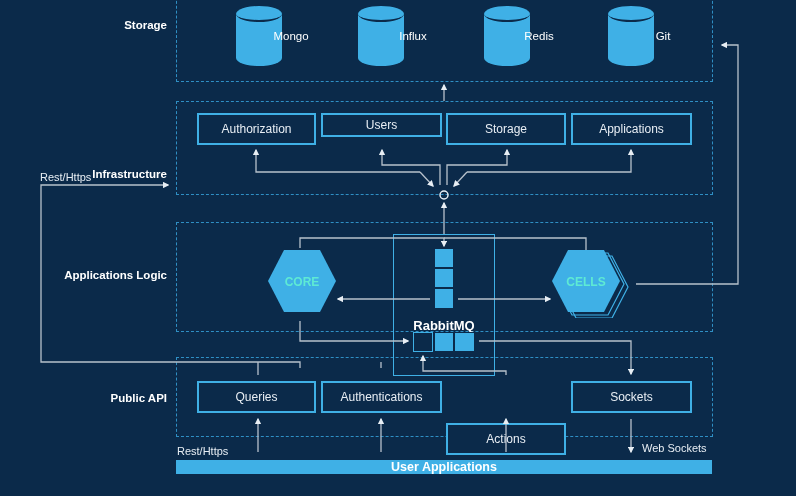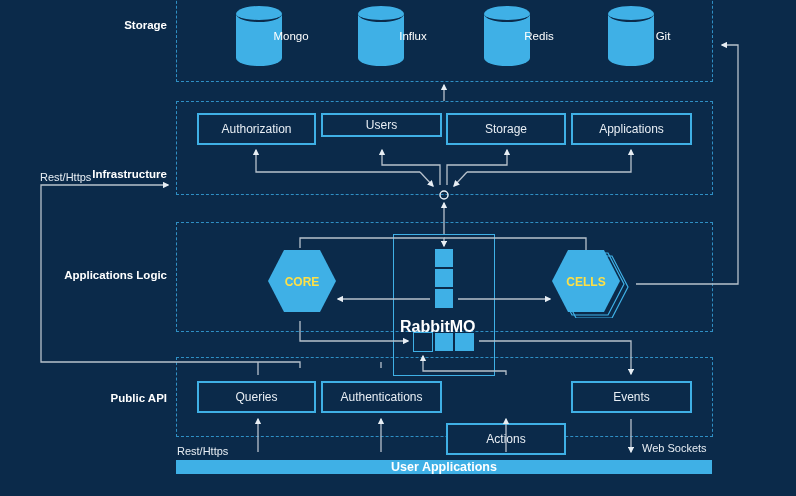--- a/index.html
+++ b/index.html
@@ -6,21 +6,21 @@
   body{width:796px;height:496px;background:#0b2a4a;overflow:hidden;position:relative;font-family:"Liberation Sans",sans-serif;}
   .abs{position:absolute;}
   .layer-label{position:absolute;color:#ffffff;font-weight:bold;font-size:11.5px;text-align:right;line-height:14px;}
   .zone{position:absolute;border:1.5px dashed #2f8fc4;box-sizing:border-box;}
   .svc{position:absolute;border:2px solid #3fb0e6;box-sizing:border-box;color:#e8eef4;font-size:12px;display:flex;align-items:center;justify-content:center;background:#0b2a4a;}
   .db{position:absolute;width:46px;height:64px;}
   .db .body{position:absolute;left:0;top:8px;width:46px;height:52px;background:#3fb0e6;border-radius:0 0 23px 23px / 0 0 8px 8px;}
   .db .top{position:absolute;left:0;top:0;width:46px;height:16px;background:#3fb0e6;border-radius:50%;border-bottom:2.5px solid #0b2a4a;box-sizing:border-box;}
   .db .lbl{position:absolute;left:0;top:24px;width:46px;text-align:center;color:#fff;font-size:11.5px;margin-left:32px;}
   .hex{position:absolute;}
-  .hex-text{position:absolute;color:#fde047;font-weight:bold;font-size:12px;text-align:center;}
+  .hex-text{position:absolute;color:#5eead4;font-weight:bold;font-size:12px;text-align:center;}
   .plain-label{position:absolute;color:#e8eef4;font-size:11px;}
   .ua-bar{position:absolute;left:176px;top:460px;width:536px;height:14px;background:#3fb0e6;display:flex;align-items:center;justify-content:center;color:#fff;font-weight:bold;font-size:12.5px;}
   .q-cell{position:absolute;box-sizing:border-box;}
   svg.lines{position:absolute;left:0;top:0;}
 </style>
 </head>
 <body>
 
 <div class="zone" style="left:176px;top:-4px;width:537px;height:86px;"></div>
 <div class="zone" style="left:176px;top:101px;width:537px;height:94px;"></div>
@@ -56,28 +56,28 @@
 </div>
 
 <div class="svc" style="left:197px;top:113px;width:119px;height:32px;">Authorization</div>
 <div class="svc" style="left:321px;top:113px;width:121px;height:24px;">Users</div>
 <div class="svc" style="left:446px;top:113px;width:120px;height:32px;">Storage</div>
 <div class="svc" style="left:571px;top:113px;width:121px;height:32px;text-align:right;">Applications</div>
 
 <div class="svc" style="left:197px;top:381px;width:119px;height:32px;">Queries</div>
 <div class="svc" style="left:321px;top:381px;width:121px;height:32px;">Authentications</div>
 <div class="svc" style="left:446px;top:381px;width:120px;height:32px;margin-top:42px;">Actions</div>
-<div class="svc" style="left:571px;top:381px;width:121px;height:32px;">Events</div>
+<div class="svc" style="left:571px;top:381px;width:121px;height:32px;">Sockets</div>
 
 <div class="abs" style="left:393px;top:234px;width:102px;height:142px;border:1.5px solid #3fb0e6;box-sizing:border-box;"></div>
 
 <div class="q-cell" style="left:434px;top:248px;width:20px;height:20px;background:#3fb0e6;border:1px solid #0b2a4a;"></div>
 <div class="q-cell" style="left:434px;top:268px;width:20px;height:20px;background:#3fb0e6;border:1px solid #0b2a4a;"></div>
 <div class="q-cell" style="left:434px;top:288px;width:20px;height:21px;background:#3fb0e6;border:1px solid #0b2a4a;"></div>
-<div class="abs" style="left:400px;top:318px;width:88px;color:#fff;font-weight:bold;font-size:16px;">RabbitMQ</div>
+<div class="abs" style="left:400px;top:318px;width:88px;text-align:center;color:#fff;font-weight:bold;font-size:13px;">RabbitMQ</div>
 
 <div class="q-cell" style="left:413px;top:332px;width:20px;height:20px;border:1.5px solid #3fb0e6;"></div>
 <div class="q-cell" style="left:434px;top:332px;width:20px;height:20px;background:#3fb0e6;border:1px solid #0b2a4a;"></div>
 <div class="q-cell" style="left:454px;top:332px;width:21px;height:20px;background:#3fb0e6;border:1px solid #0b2a4a;"></div>
 
 <svg class="lines" width="796" height="496">
   <defs>
     <marker id="ah" markerWidth="5" markerHeight="5" refX="4" refY="2.5" orient="auto">
       <path d="M0,0 L5,2.5 L0,5 z" fill="#e8eef4"></path>
     </marker>

